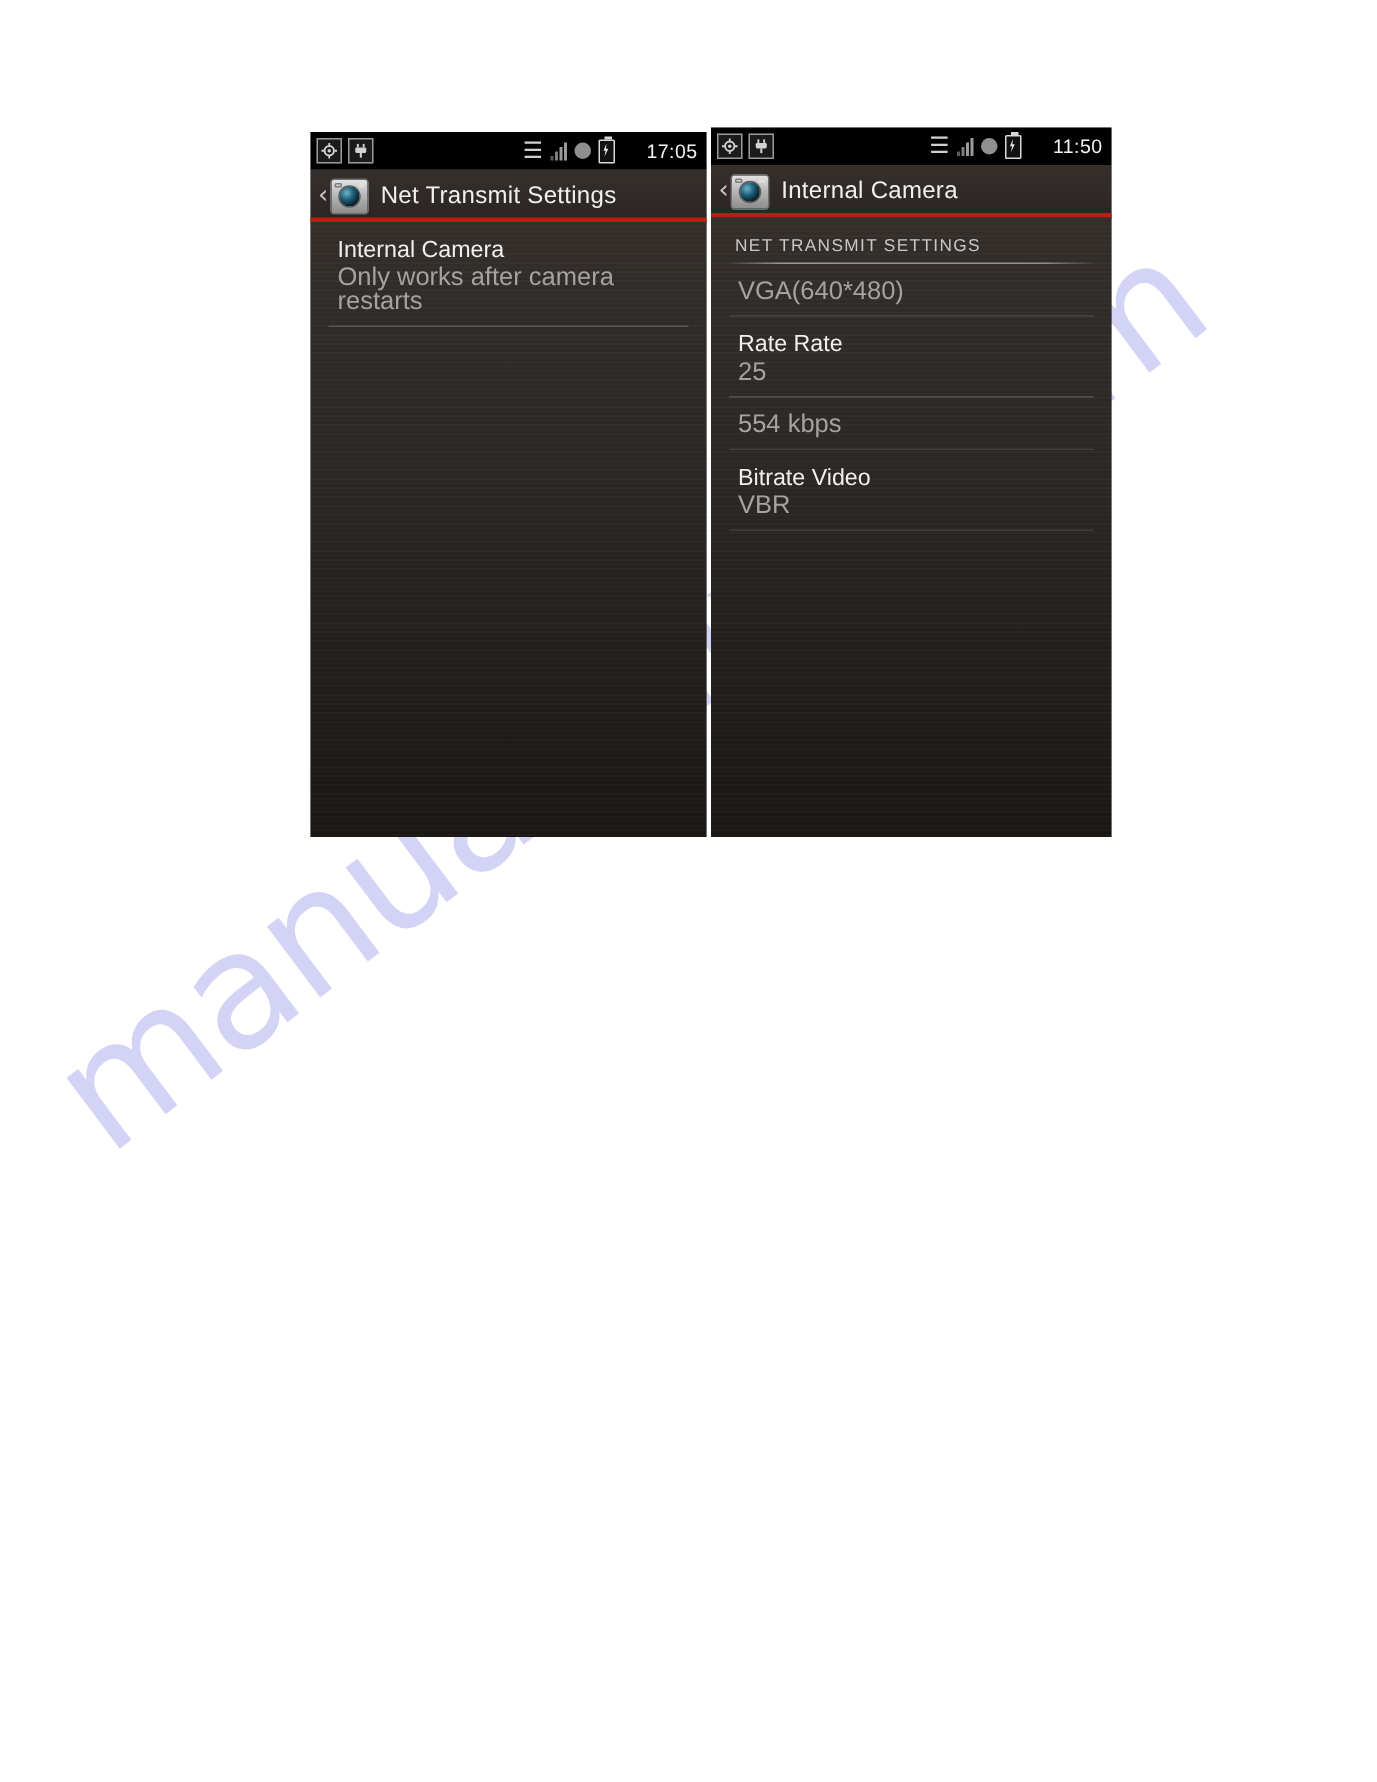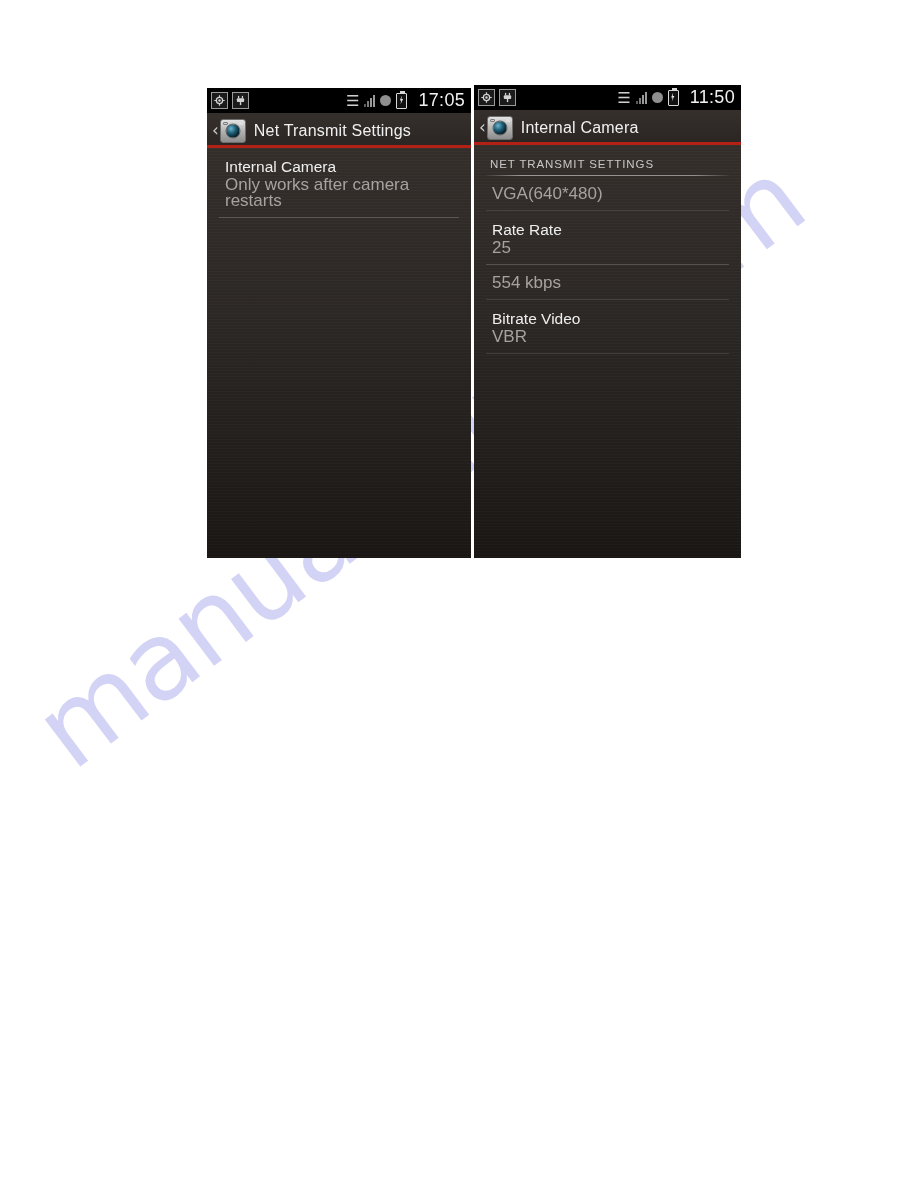--- a/index.html
+++ b/index.html
@@ -87,24 +87,24 @@
     height: 17px;
     border: 1px solid #9a9a9a;
     background: #1b1b1b;
     display: flex;
     align-items: center;
     justify-content: center;
     box-sizing: border-box;
   }
   .sb-clock {
     color: #f2f2f2;
-    font-size: 18px;
+    font-size: 13px;
     font-family: "Liberation Sans", sans-serif;
     letter-spacing: 0.3px;
-    margin-left: 6px;
+    margin-left: 16px;
   }
   .bt-glyph {
     color: #cfcfcf;
     font-size: 15px;
     line-height: 1;
   }
   .sig-bars {
     display: flex;
     align-items: flex-end;
     gap: 1px;

